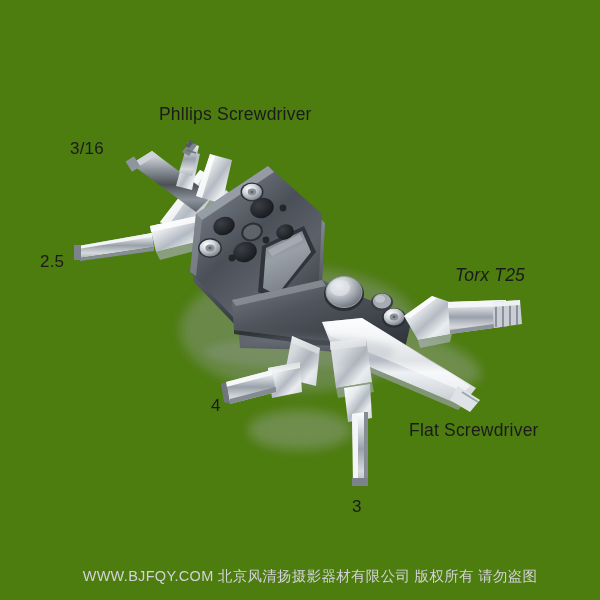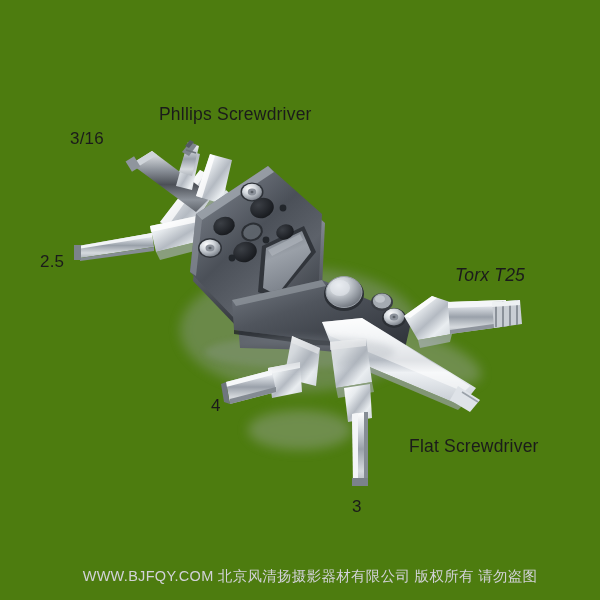--- a/index.html
+++ b/index.html
@@ -25,24 +25,24 @@
     color: #1b1b1b;
     font-family: "Liberation Sans", sans-serif;
     white-space: nowrap;
     line-height: 1;
     letter-spacing: 0.2px;
   }
   .label-lg { font-size: 17.5px; }
   .label-md { font-size: 17px; }
 
   #label-phillips { left: 159px; top: 106px; }
-  #label-316     { left: 70px;  top: 130px; }
+  #label-316     { left: 70px;  top: 140px; }
   #label-25      { left: 40px;  top: 253px; }
   #label-torx    { left: 455px; top: 267px; font-style: italic; }
-  #label-flat    { left: 409px; top: 438px; text-align: right; }
+  #label-flat    { left: 409px; top: 422px; text-align: right; }
   #label-4       { left: 211px; top: 397px; }
   #label-3       { left: 352px; top: 498px; }
 
   
   #watermark {
     position: absolute;
     left: 0;
     right: 0;
     top: 567px;
     text-align: center;

